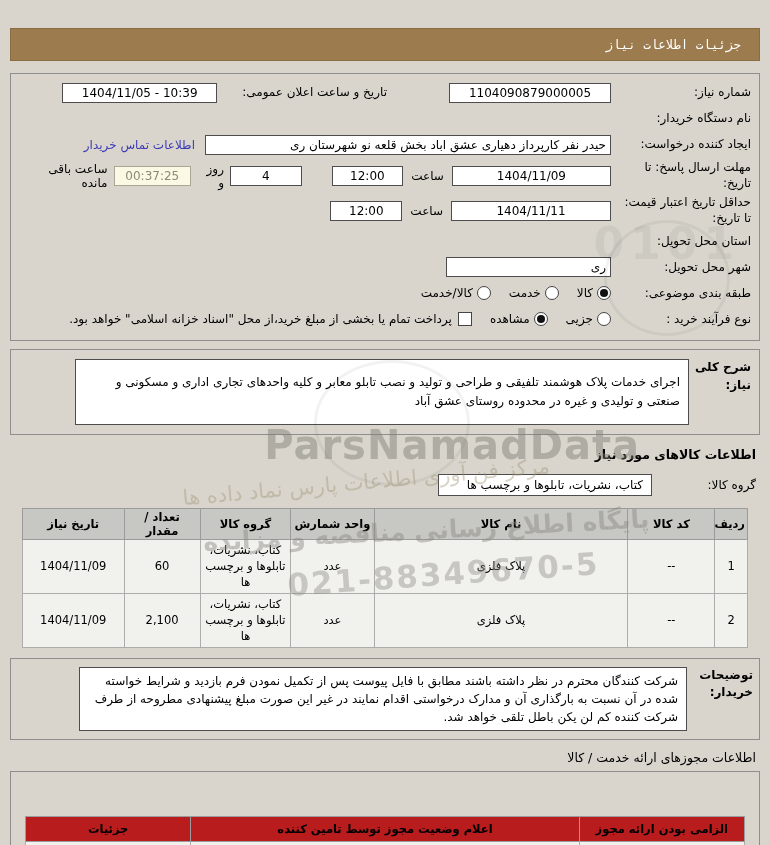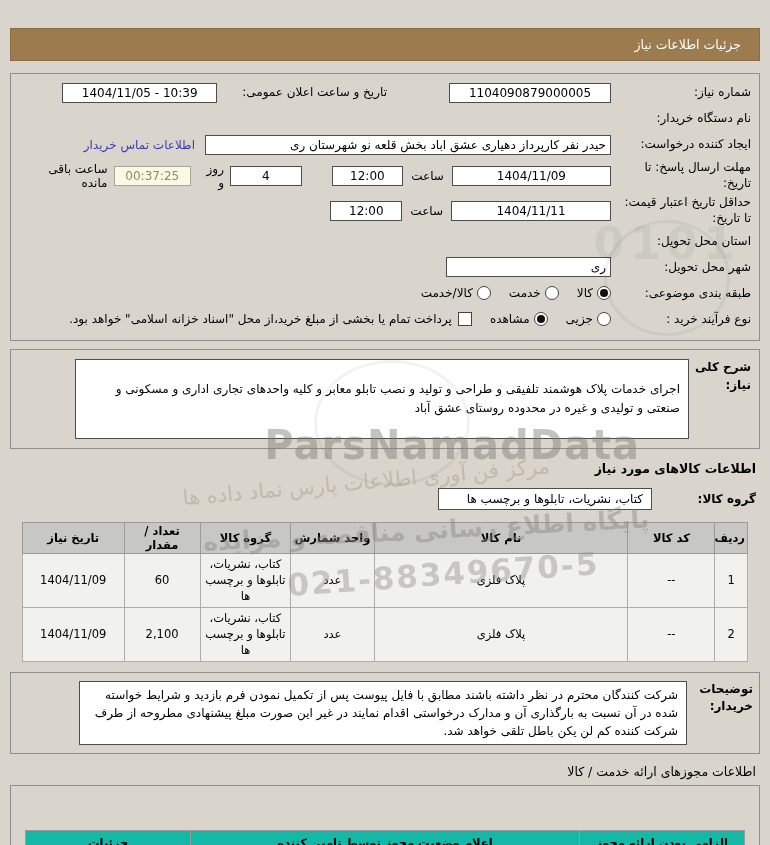--- a/index.html
+++ b/index.html
@@ -7,21 +7,21 @@
     width:770px;height:845px;overflow:hidden;position:relative;
     background:#d9d5cd;
     font-family:"DejaVu Sans",sans-serif;
     font-size:12px;color:#000;direction:rtl;
   }
   
   .titlebar{
     margin:28px 10px 0 10px;height:33px;
     background:#9c7b4e;border:1px solid #8a6c42;
     color:#fff;display:flex;align-items:center;
-    padding:0 18px;font-size:12.5px;box-sizing:border-box;
+    padding:0 18px;font-size:12.5px;box-sizing:border-box;font-family:Liberation Mono, monospace;
   }
   
   .panel{
     margin:12px 10px 0 10px;border:1px solid #8e8e8e;
     padding:8px 8px 6px 8px;box-sizing:border-box;position:relative;z-index:2;
   }
   .row{display:flex;align-items:center;margin-bottom:4px;min-height:22px;}
   .lbl{width:128px;flex:none;line-height:1.3;padding-left:12px;}
   .lbl-inline{line-height:1.3;}
   .vbox{
@@ -47,52 +47,52 @@
   .cb.big{width:14px;height:14px;}
   .cb.on::before,.cb.on::after{content:"";position:absolute;left:6px;top:-1px;
     width:1px;height:16px;background:#333;}
   .cb.on::before{transform:rotate(45deg);} .cb.on::after{transform:rotate(-45deg);}
   .opt{margin:0 5px 0 0;}
   
   .desc-panel{display:flex;align-items:flex-start;padding:9px 8px;}
   .desc-lbl{width:62px;flex:none;font-weight:bold;line-height:1.45;}
   .desc-box{
     flex:1;margin-left:56px;background:#fff;border:1px solid #4d4d4d;
-    padding:20px 8px;line-height:1.55;text-align:right;min-height:36px;
+    padding:13px 8px;line-height:1.55;text-align:right;min-height:36px;
   }
   .notes-panel{display:flex;align-items:flex-start;padding:8px 6px;margin-top:10px;}
   .notes-lbl{width:66px;flex:none;font-weight:bold;line-height:1.45;}
   .notes-box{
     flex:1;margin-left:62px;background:#fff;border:1px solid #4d4d4d;
     padding:4px 8px;line-height:1.5;text-align:right;min-height:50px;
   }
   
   .sec-title{margin:12px 14px 0 14px;font-weight:bold;font-size:12.5px;position:relative;z-index:2;}
   .group-row{margin:12px 14px 0 14px;display:flex;align-items:center;position:relative;z-index:2;}
-  .group-lbl{width:78px;font-weight:bold;flex:none;}
+  .group-lbl{width:78px;font-weight:normal;flex:none;}
   .group-box{width:196px;margin-right:26px;background:#fff;border:1px solid #4d4d4d;
     height:20px;line-height:20px;padding:0 8px;text-align:right;white-space:nowrap;}
   
   table.goods{
     margin:12px 22px 0 22px;width:726px;border-collapse:collapse;
     position:relative;z-index:2;table-layout:fixed;
   }
   table.goods th{
     background:#c7c7c4;border:1px solid #9b9b9b;font-weight:bold;
     font-size:11.5px;height:24px;padding:1px 2px;
   }
   table.goods td{
     background:#f1f1ee;border:1px solid #adadab;text-align:center;
     font-size:11.5px;height:49px;padding:2px 4px;line-height:1.4;
   }
   
   .permits-panel{margin:6px 10px 0 10px;border:1px solid #8e8e8e;
     padding:44px 14px 16px 14px;position:relative;z-index:2;}
   table.permits{width:100%;border-collapse:collapse;table-layout:fixed;}
-  table.permits th{background:#14b8a6;border:1px solid #9b9b9b;font-weight:bold;
+  table.permits th{background:#b91c1c;border:1px solid #9b9b9b;font-weight:bold;
     font-size:11.5px;height:22px;}
   table.permits td{background:#f1f1ee;border:1px solid #adadab;height:40px;
     text-align:center;vertical-align:middle;}
   .combo{
     width:92%;margin:0 auto;background:#fffde4;border:1px solid #4d4d4d;height:20px;
     line-height:20px;position:relative;text-align:center;
   }
   .dd-btn{
     position:absolute;left:2px;top:2px;width:16px;height:14px;
     background:#d6d2ca;border:1px solid #999;font-size:7px;color:#888;

